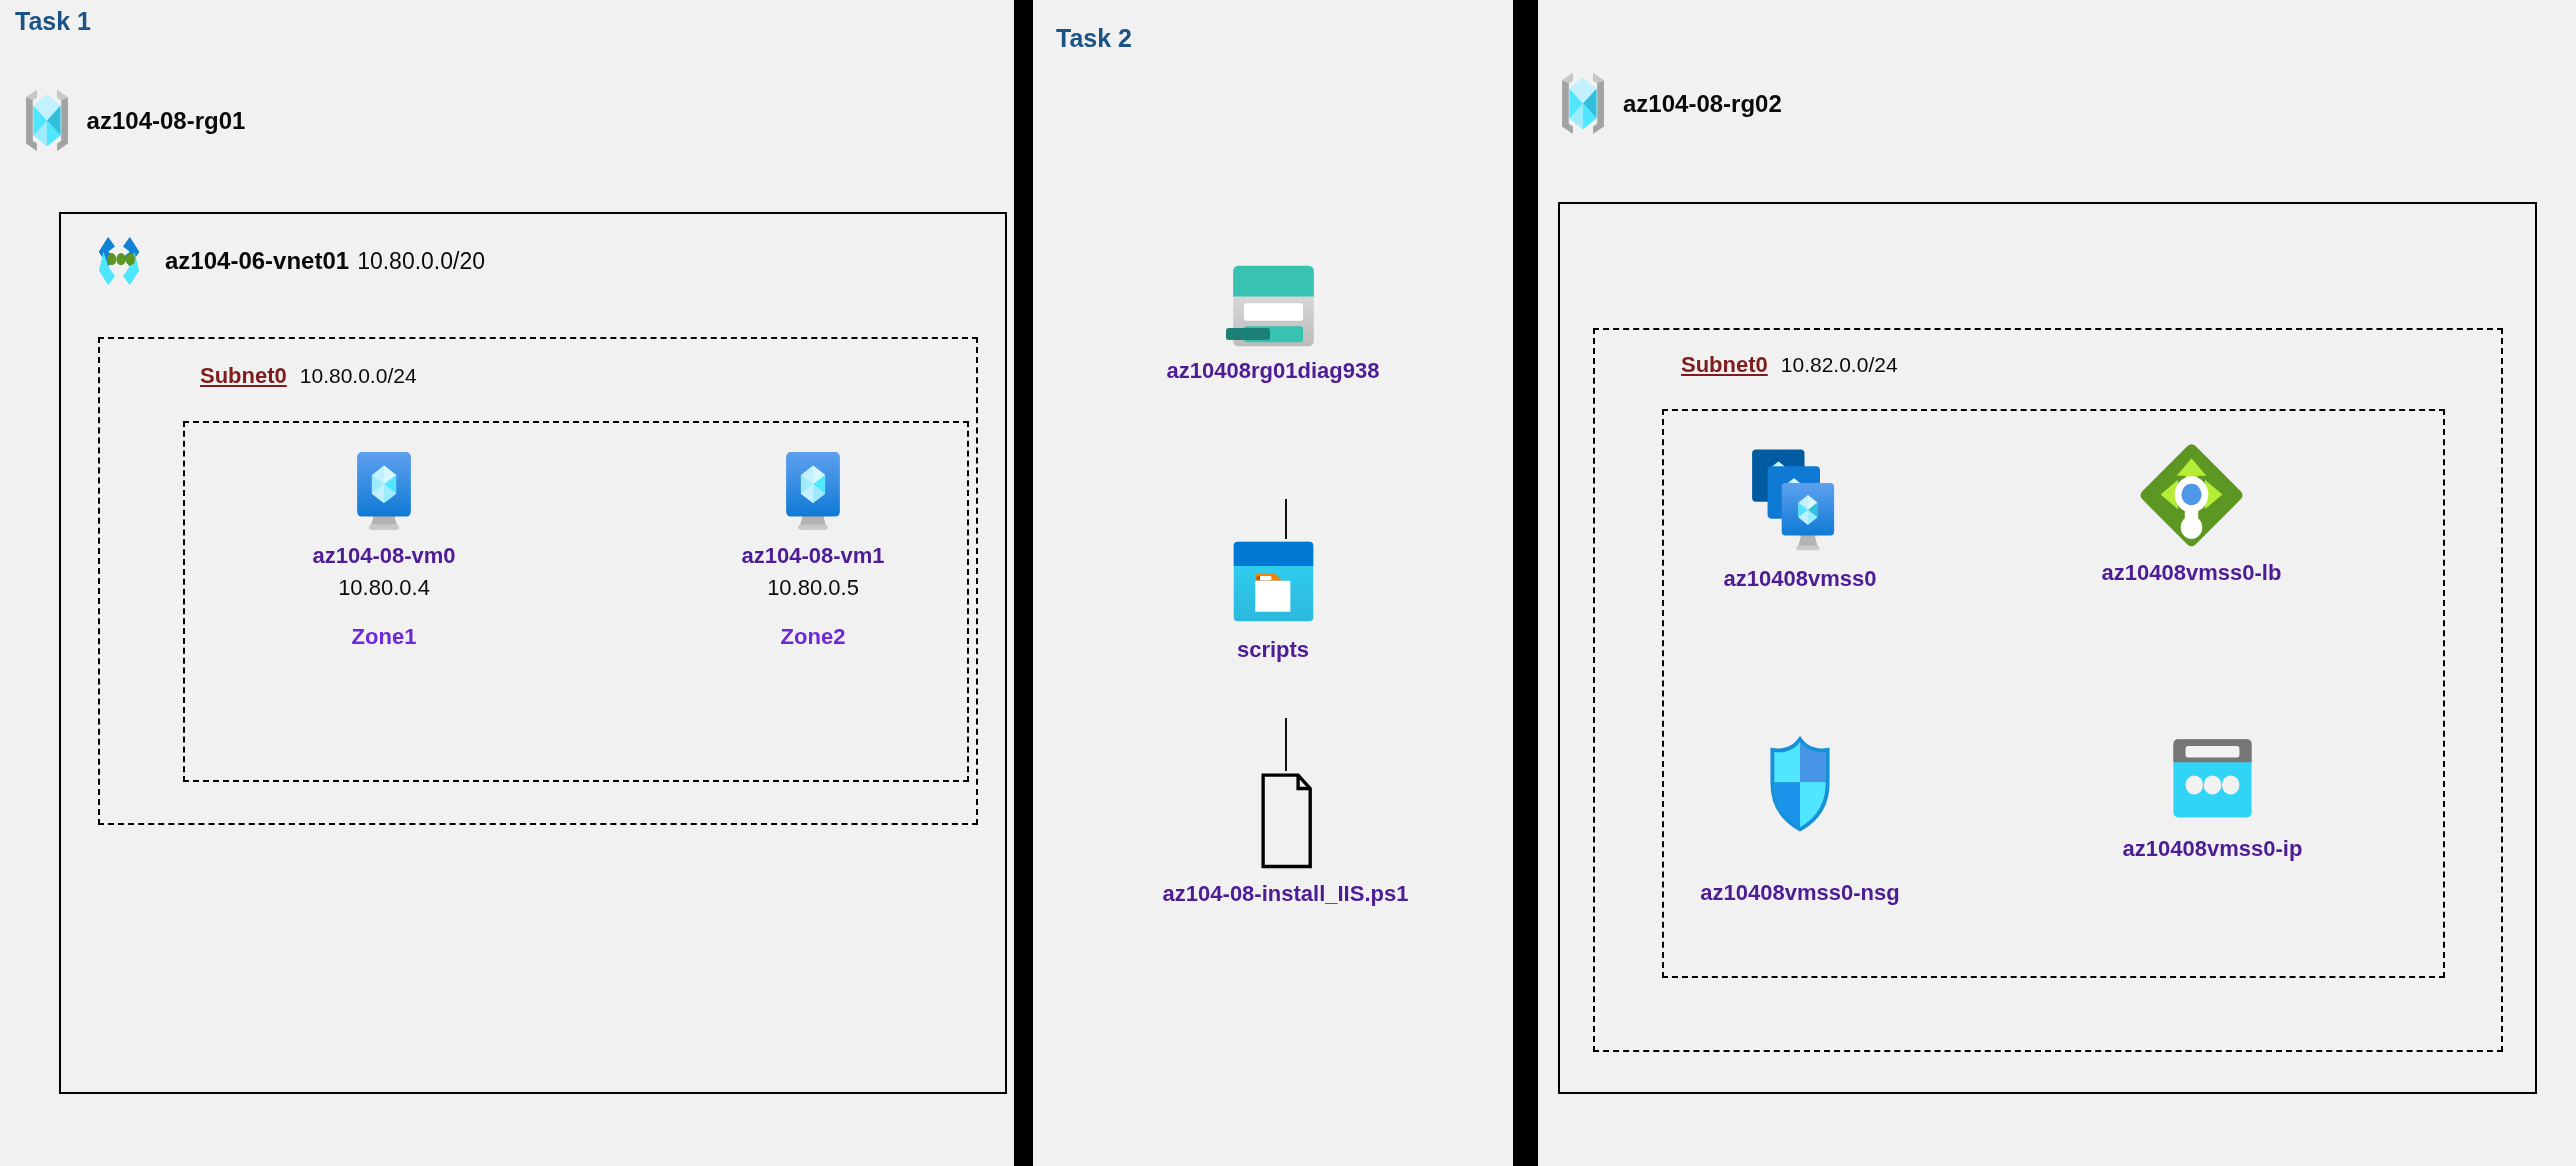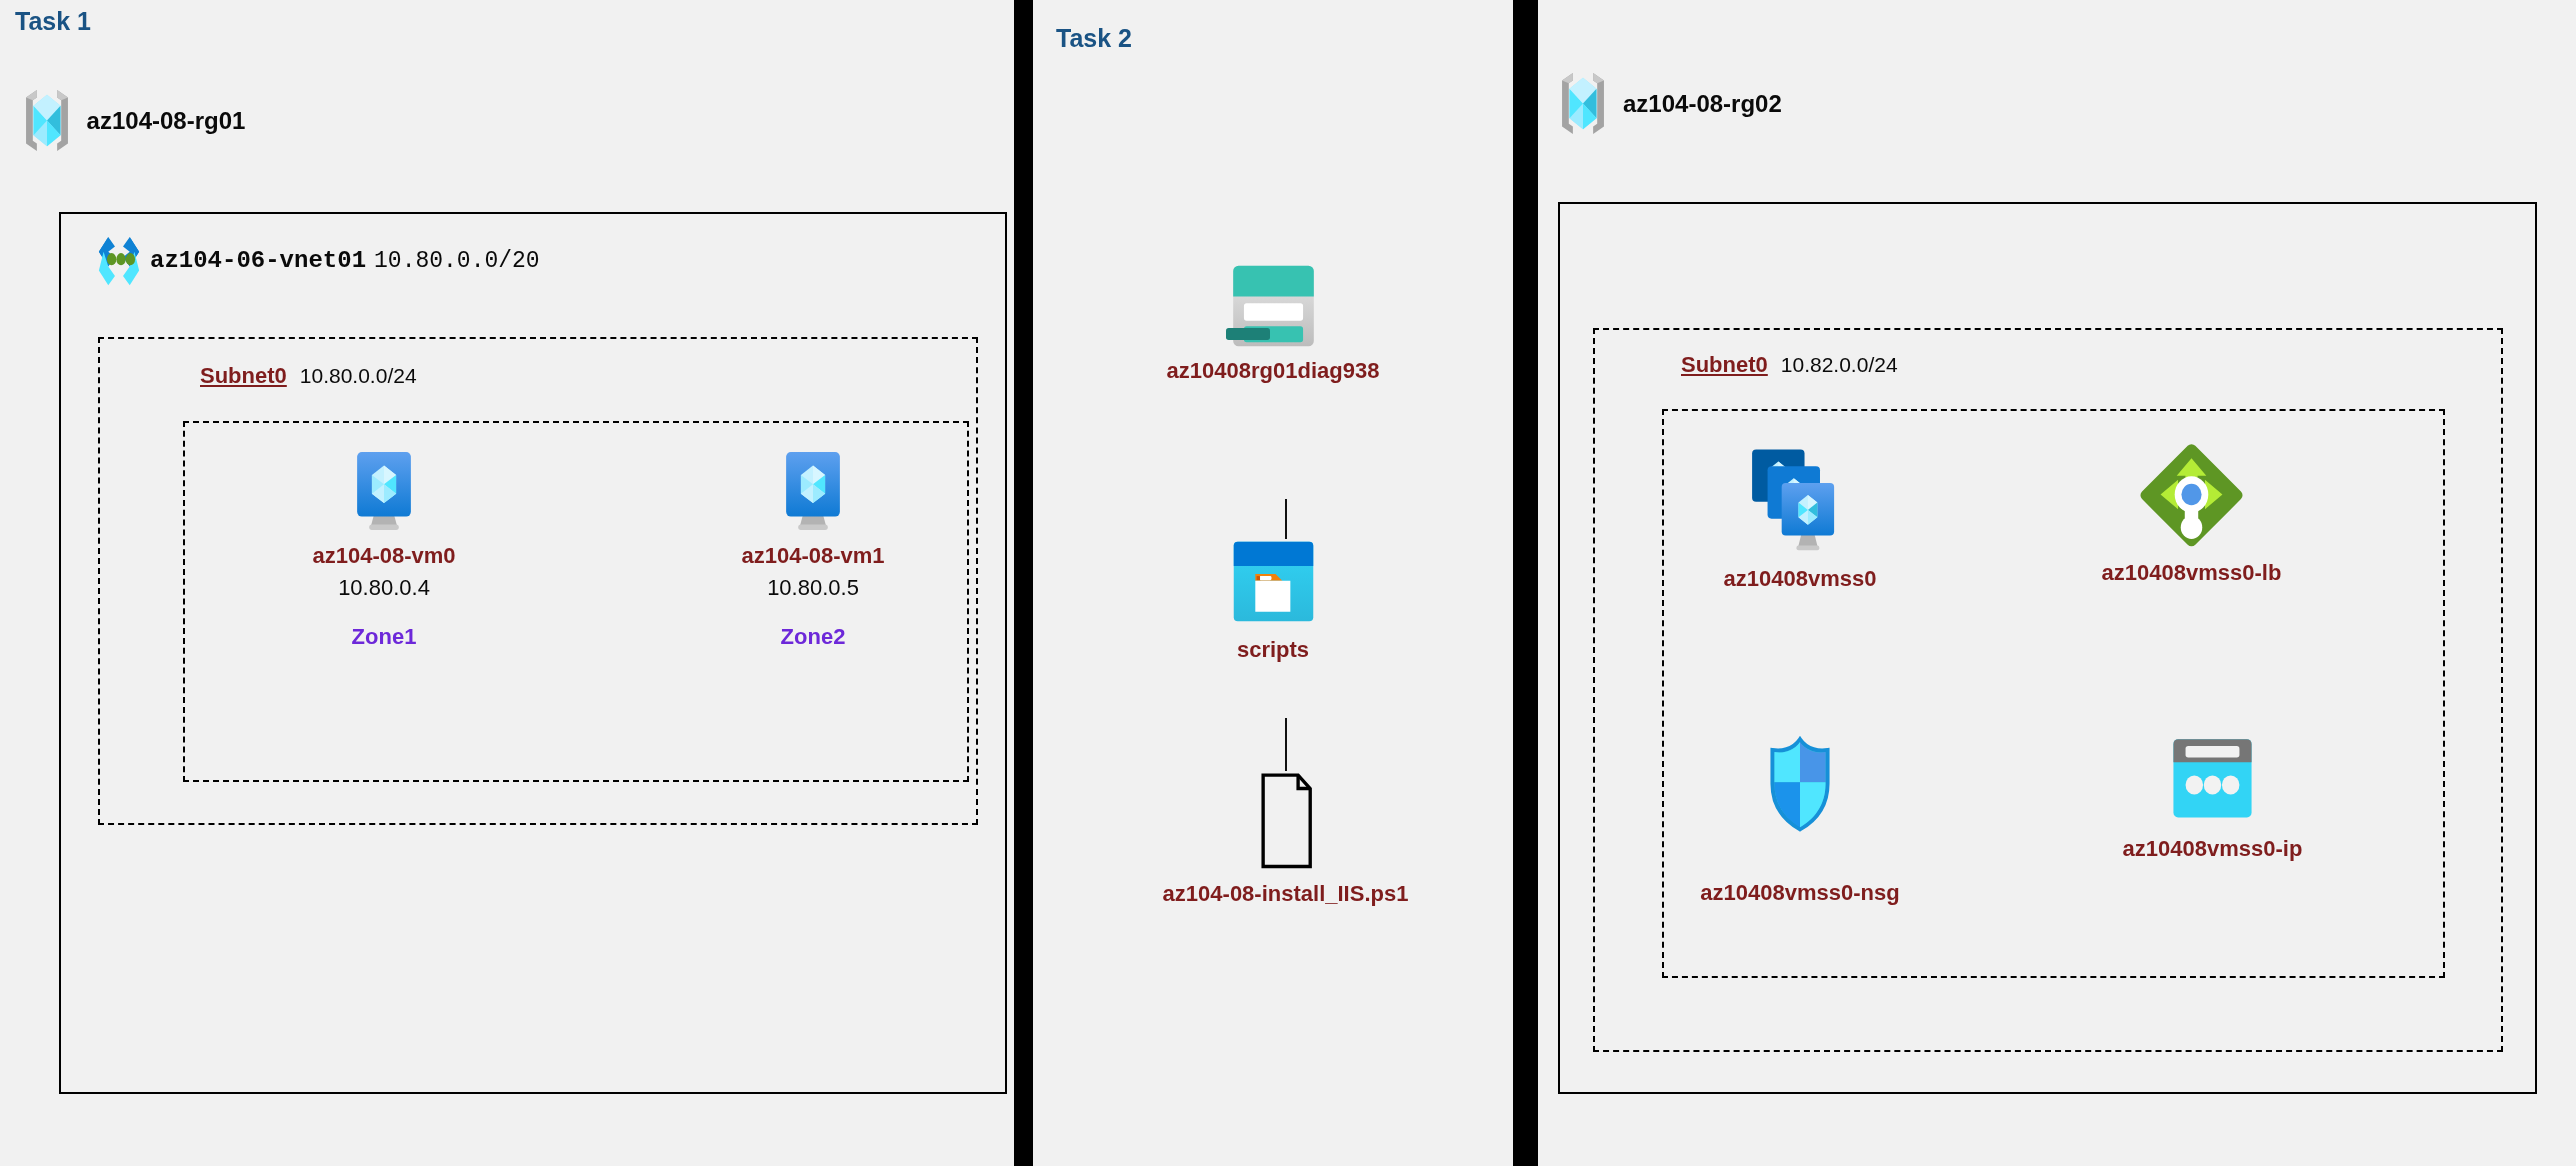--- a/index.html
+++ b/index.html
@@ -34,31 +34,31 @@
 
   
   .rg-header{position:absolute;display:flex;align-items:center;gap:15px;}
   .rg-name{font-size:24px;font-weight:bold;color:#0a0a0a;white-space:nowrap;}
 
   
   .solid-box{position:absolute;border:2.7px solid #000;background:transparent;}
   .dashed-box{position:absolute;border:2.7px dashed #000;background:transparent;}
 
   
-  .vnet-header{position:absolute;display:flex;align-items:center;font-family:Liberation Mono, monospace;}
+  .vnet-header{position:absolute;display:flex;align-items:center;gap:15px;}
   .vnet-name{font-size:24px;font-weight:bold;color:#0a0a0a;white-space:nowrap;}
   .vnet-cidr{font-size:23px;font-weight:normal;color:#0a0a0a;white-space:nowrap;margin-left:8px;}
 
   .subnet-label{position:absolute;white-space:nowrap;}
   .subnet-name{font-size:22px;font-weight:bold;color:#7f1d1d;text-decoration:underline;}
   .subnet-cidr{font-size:21px;font-weight:normal;color:#0a0a0a;margin-left:13px;}
 
   
   .node{position:absolute;display:flex;flex-direction:column;align-items:center;}
-  .node .caption{font-size:22px;font-weight:bold;color:#7f1d1d;white-space:nowrap;text-align:center;line-height:1.18;margin-top:9.4px;}
+  .node .caption{font-size:22px;font-weight:bold;color:#4c1d95;white-space:nowrap;text-align:center;line-height:1.18;margin-top:9.4px;}
   .node .sub{font-size:22px;font-weight:normal;color:#0a0a0a;white-space:nowrap;text-align:center;line-height:1.2;margin-top:5.4px;}
   .node .zone{font-size:22px;font-weight:bold;color:#6d28d9;white-space:nowrap;text-align:center;margin-top:23px;}
 
   .connector{position:absolute;background:#111;width:2px;}
 
   svg{display:block;overflow:visible;}
 </style>
 </head>
 <body>
 

